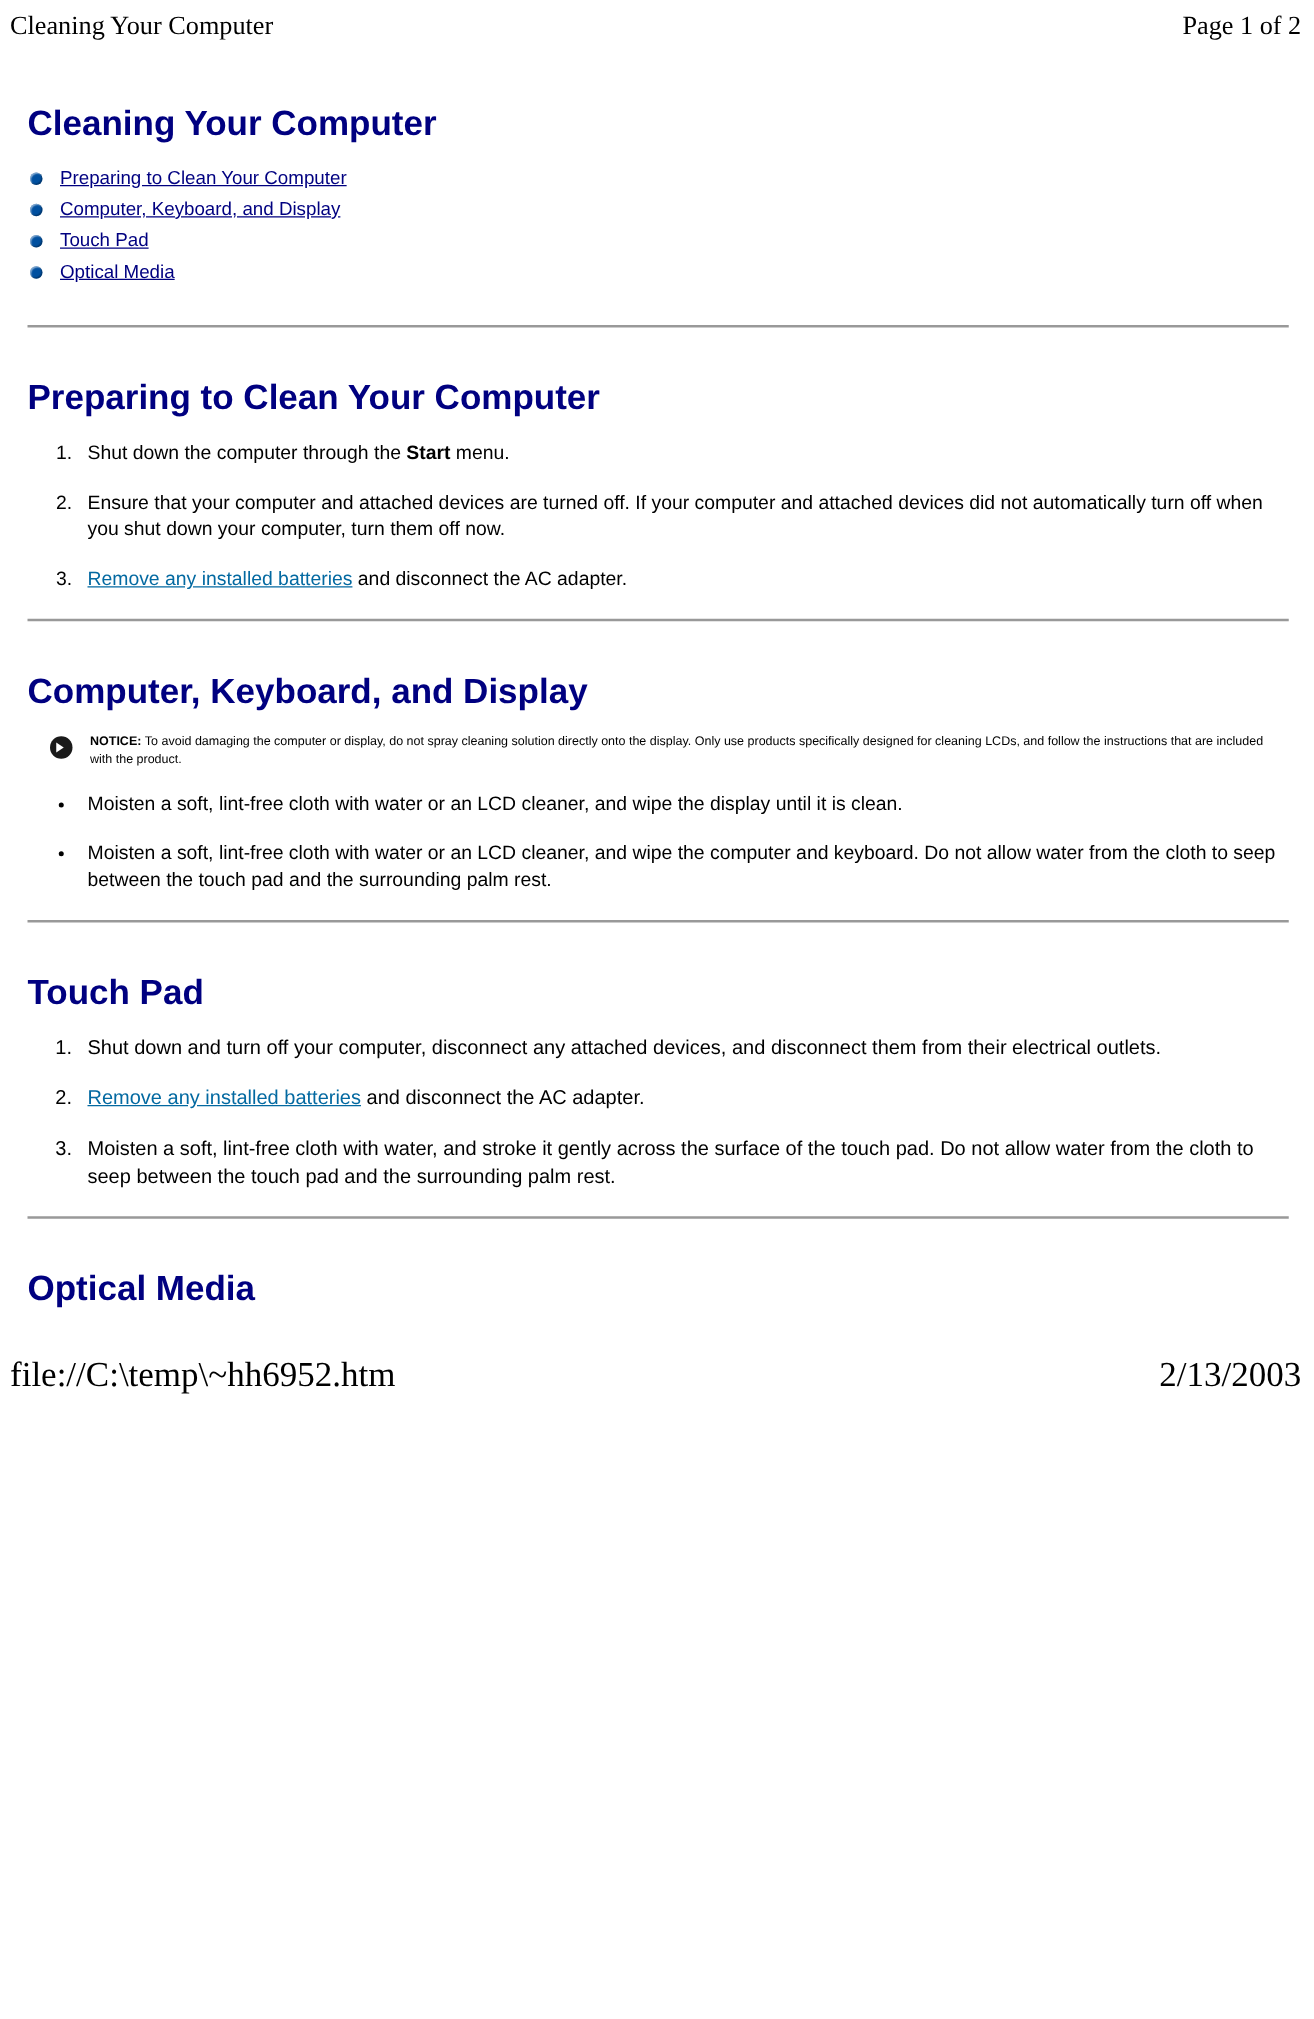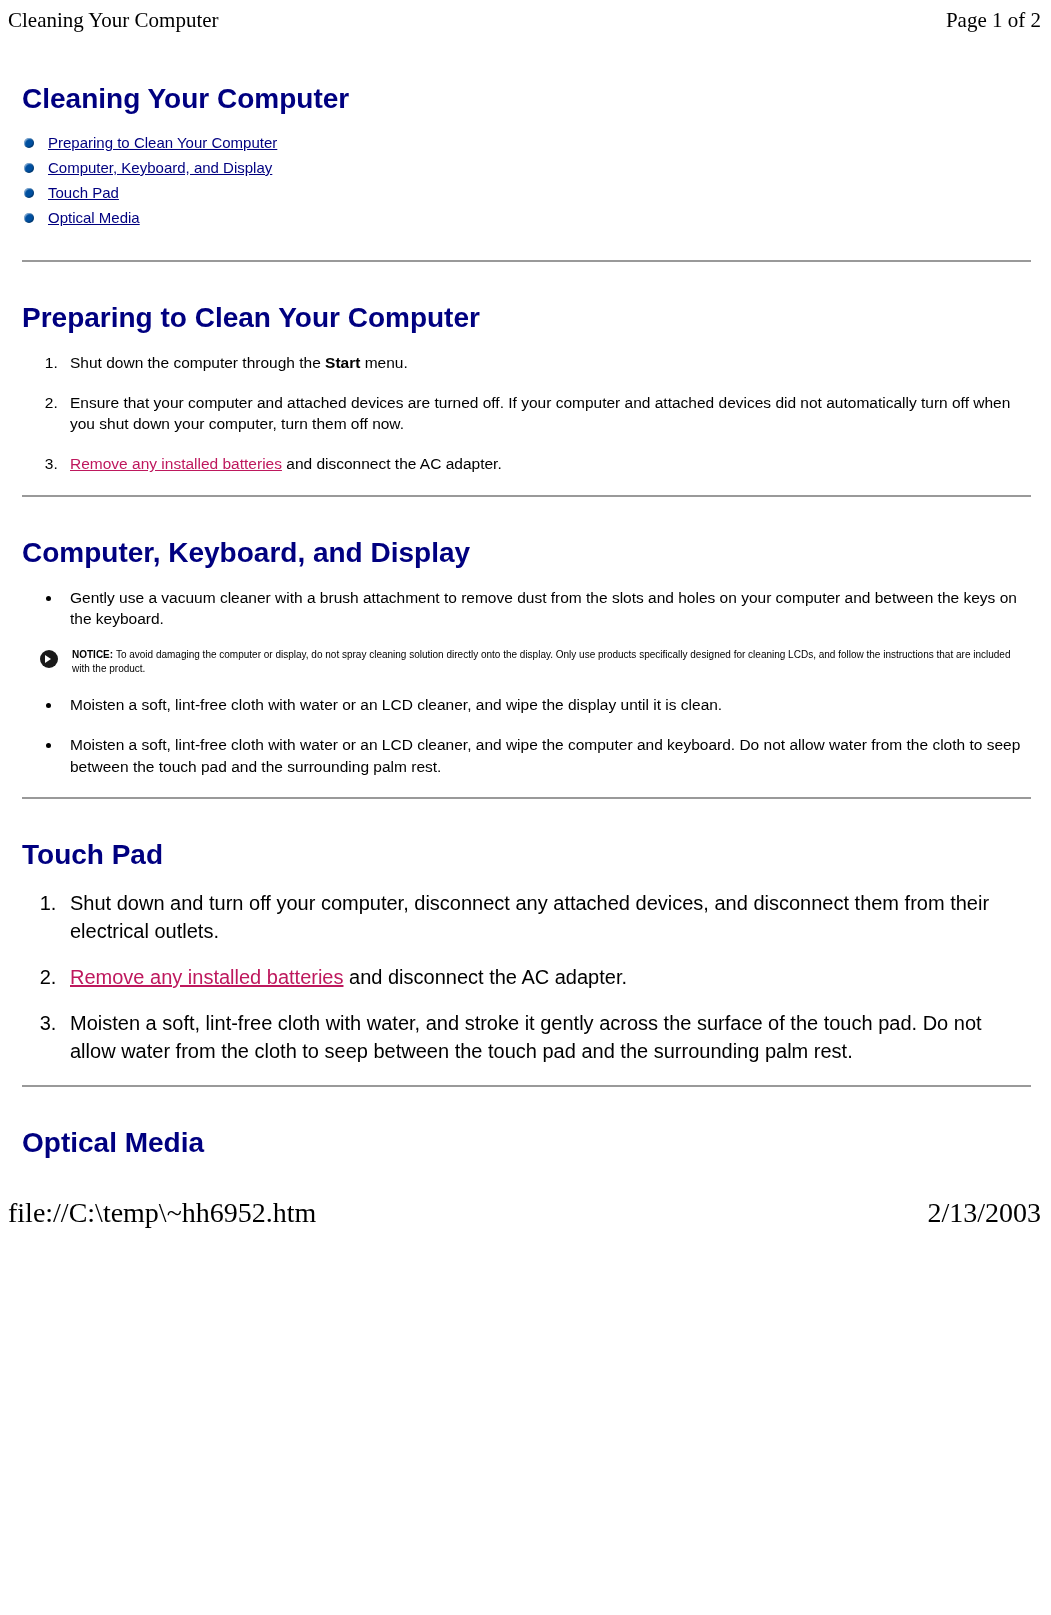--- a/index.html
+++ b/index.html
@@ -85,21 +85,21 @@
       padding-left: 40px;
       font-size: 15.5px;
       list-style-type: disc;
     }
     ul li {
       padding-left: 8px;
       margin-bottom: 18px;
       line-height: 1.4;
     }
     .inline-link {
-      color: #be185d;
+      color: #0369a1;
       text-decoration: underline;
     }
     .bold {
       font-weight: bold;
     }
     .notice-block {
       display: flex;
       align-items: flex-start;
       margin: 18px 0;
       padding: 0 0 0 18px;
@@ -124,21 +124,21 @@
       width: 0;
       height: 0;
       border-top: 4px solid transparent;
       border-bottom: 4px solid transparent;
       border-left: 6px solid white;
     }
     .notice-text {
       flex: 1;
     }
     .small-num {
-      font-size: 20px;
+      font-size: 16px;
     }
   </style>
 </head>
 <body>
 
 <div class="page-header">
   <span>Cleaning Your Computer</span>
   <span>Page 1 of 2</span>
 </div>
 
@@ -174,23 +174,20 @@
     </li>
     <li>Ensure that your computer and attached devices are turned off. If your computer and attached devices did not automatically turn off when you shut down your computer, turn them off now.</li>
     <li>
       <a href="#" class="inline-link">Remove any installed batteries</a><span> and disconnect the AC adapter.</span>
     </li>
   </ol>
 
   <hr>
 
   <h2>Computer, Keyboard, and Display</h2>
-  <ul>
-    <li>Gently use a vacuum cleaner with a brush attachment to remove dust from the slots and holes on your computer and between the keys on the keyboard.</li>
-  </ul>
 
   <div class="notice-block">
     <span class="notice-icon"></span>
     <div class="notice-text">
       <span class="bold">NOTICE: </span><span>To avoid damaging the computer or display, do not spray cleaning solution directly onto the display. Only use products specifically designed for cleaning LCDs, and follow the instructions that are included with the product.</span>
     </div>
   </div>
 
   <ul>
     <li>Moisten a soft, lint-free cloth with water or an LCD cleaner, and wipe the display until it is clean.</li>

